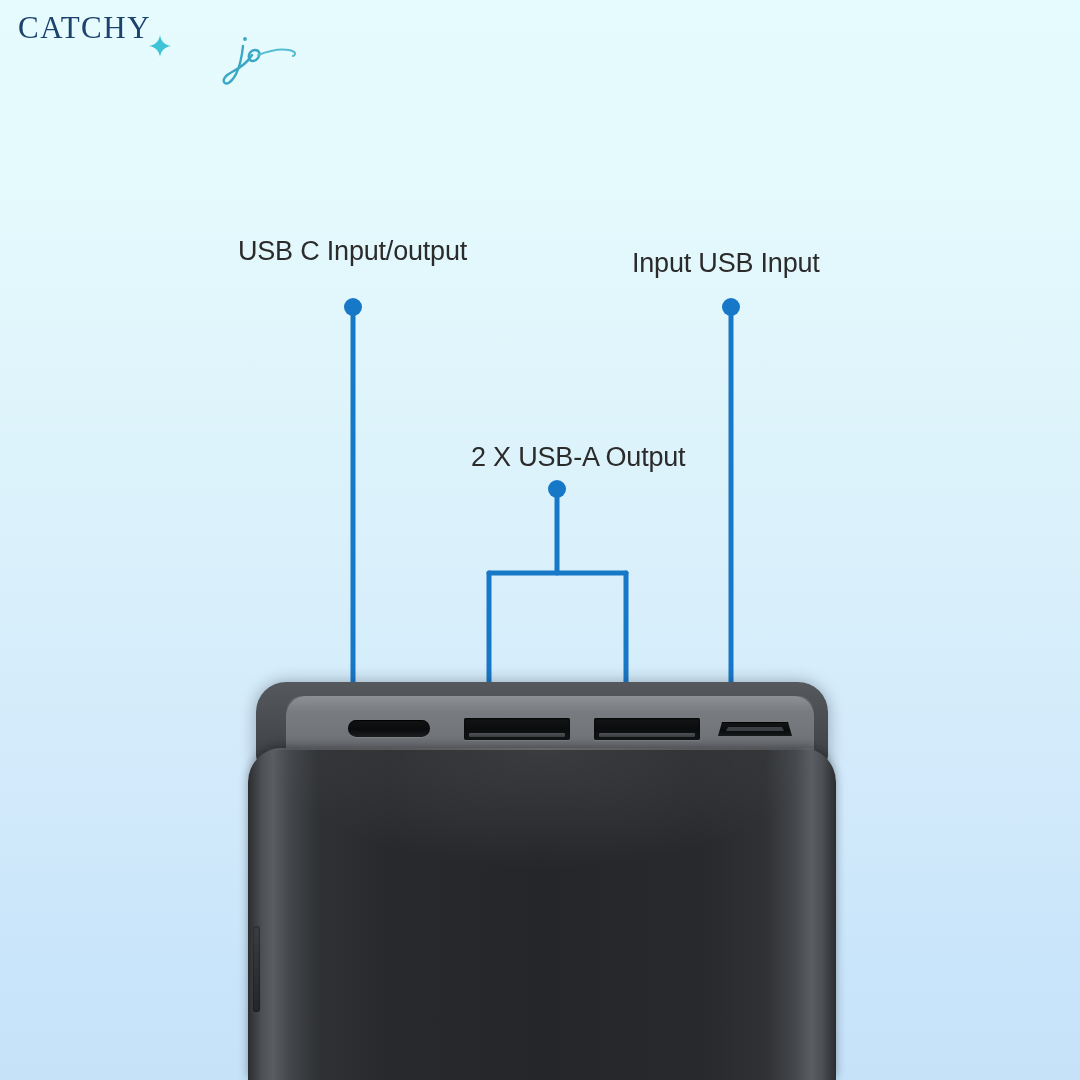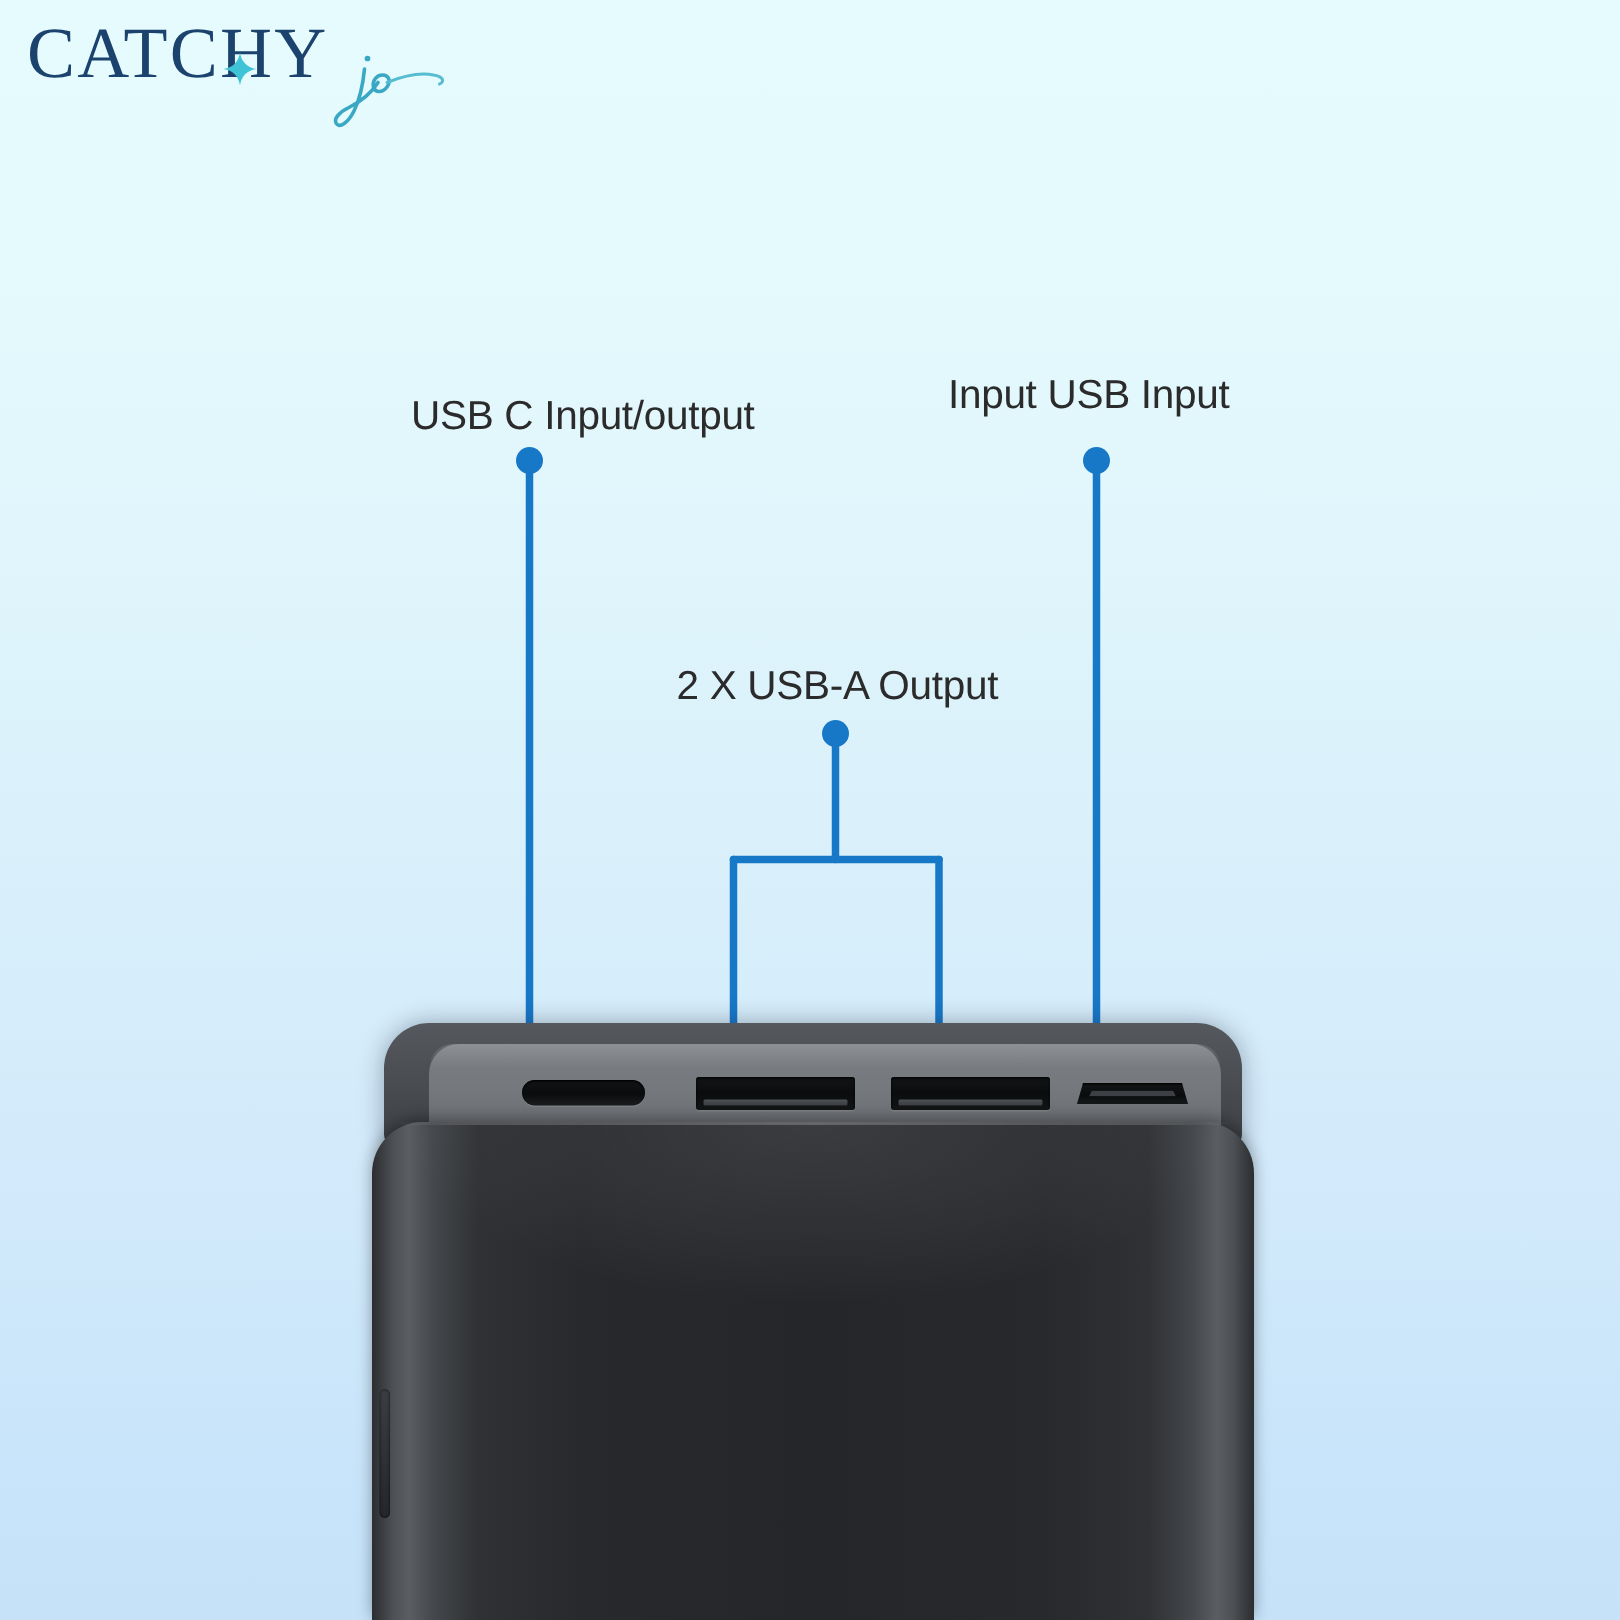--- a/index.html
+++ b/index.html
@@ -30,21 +30,21 @@
   
   #brand {
     position:absolute;
     left:18px; top:8px;
     width:280px; height:86px;
   }
   .brand-word {
     position:absolute;
     left:0; top:4px;
     font-family:"Liberation Serif", serif;
-    font-size:48px;
+    font-size:31px;
     letter-spacing:1.5px;
     color:#1c436e;
     line-height:1;
     white-space:nowrap;
   }
   .brand-sparkle {
     position:absolute;
     left:131px; top:27px;
     width:22px; height:22px;
     pointer-events:none;
@@ -59,23 +59,23 @@
   
   .callout-label {
     position:absolute;
     font-family:"Liberation Sans", sans-serif;
     font-size:27px;
     color:#2b2b2b;
     white-space:nowrap;
     letter-spacing:-0.2px;
     line-height:1;
   }
-  #label-usbc   { left:238px; top:264px;margin-left:36px; }
+  #label-usbc   { left:238px; top:238px; }
   #label-micro  { left:632px; top:250px; }
-  #label-usba   { left:451px; top:444px; }
+  #label-usba   { left:471px; top:444px; }
 
   
   #leaders {
     position:absolute;
     left:0; top:0;
     width:1080px; height:1080px;
     pointer-events:none;
   }
 
   

